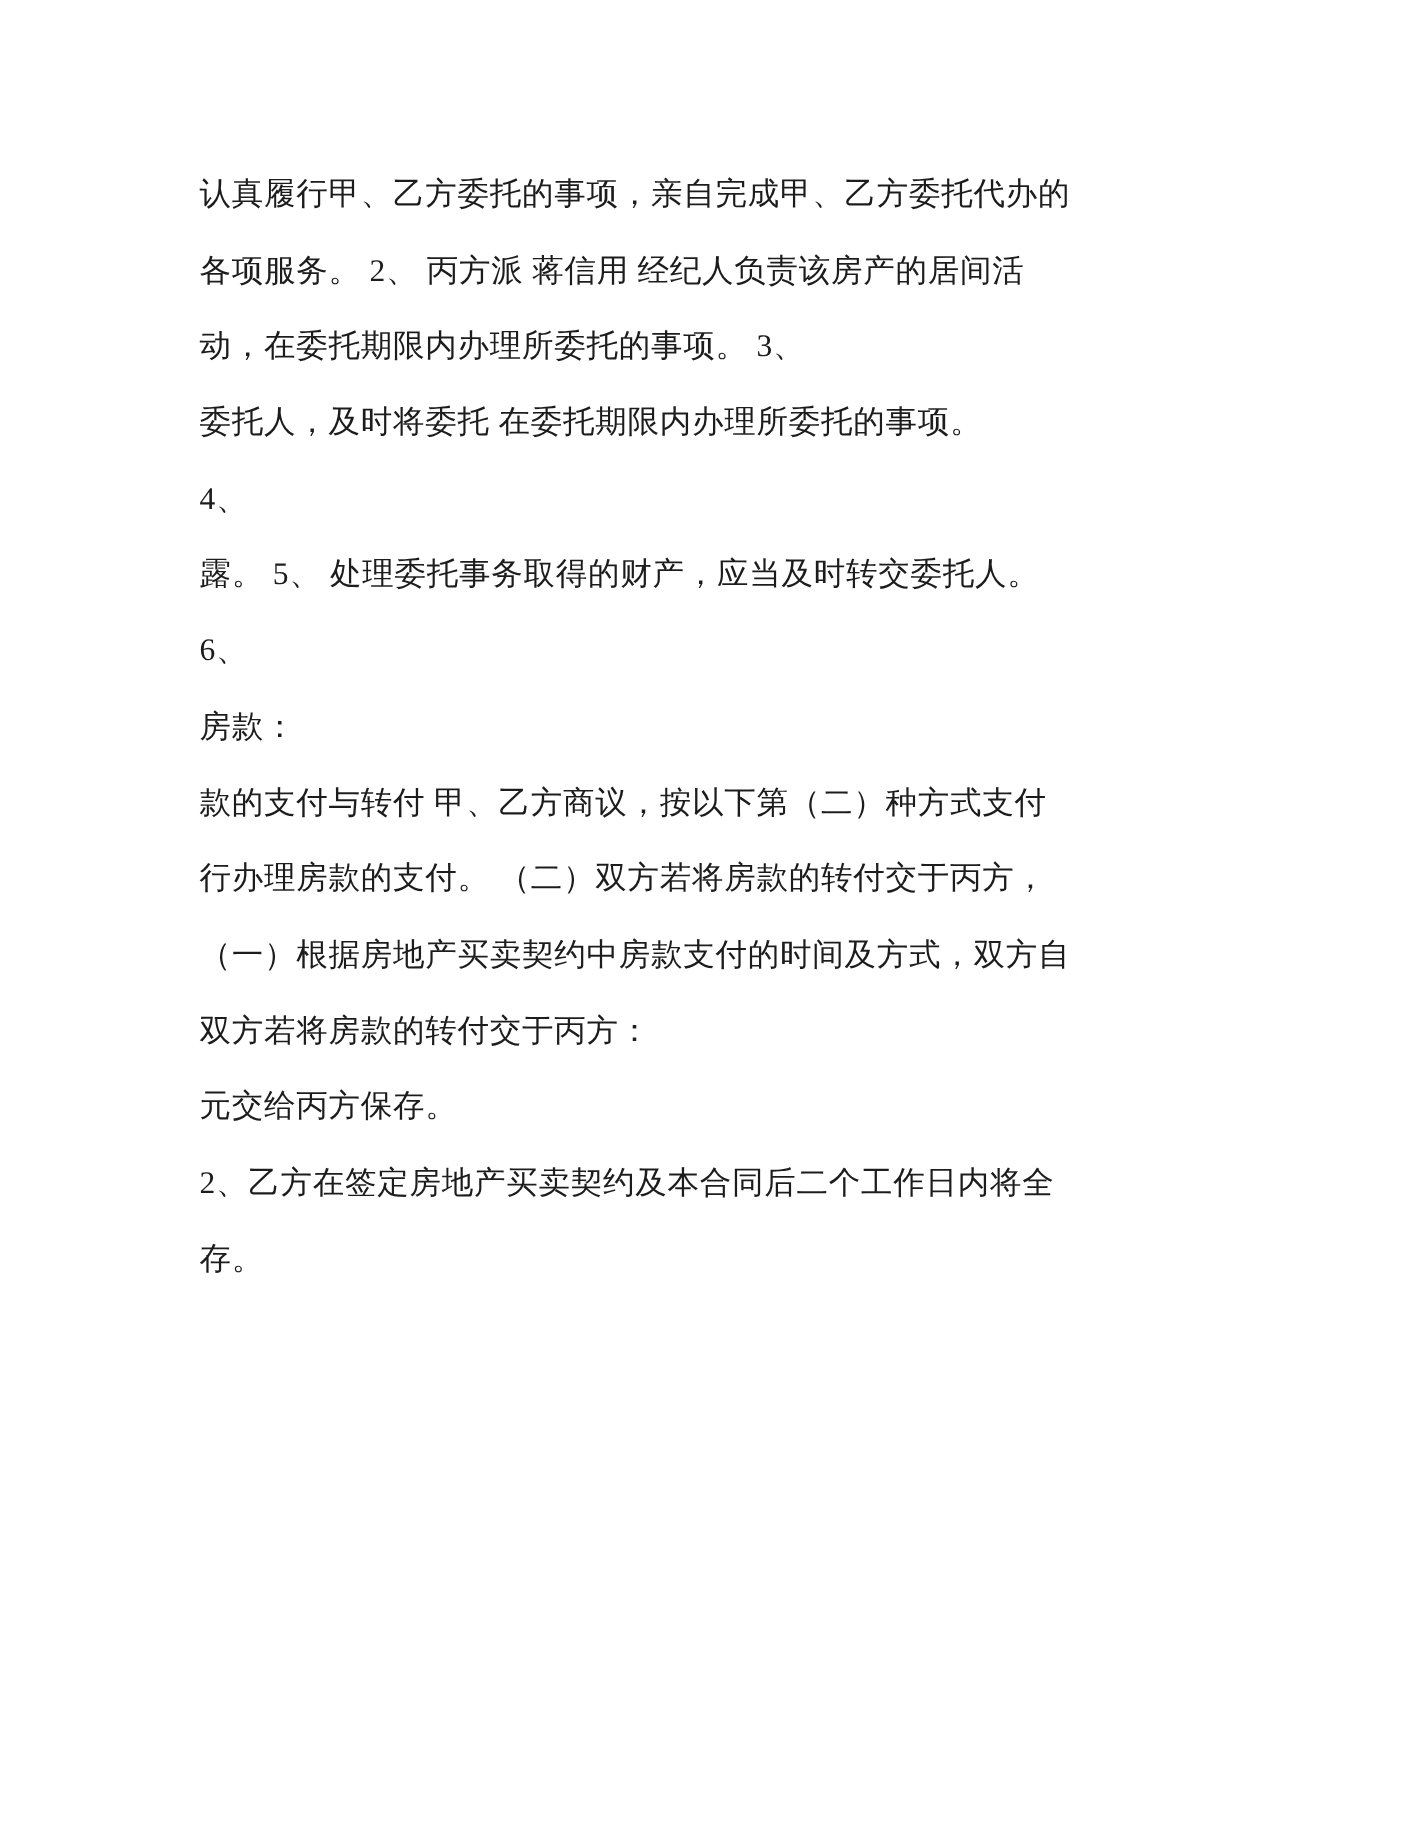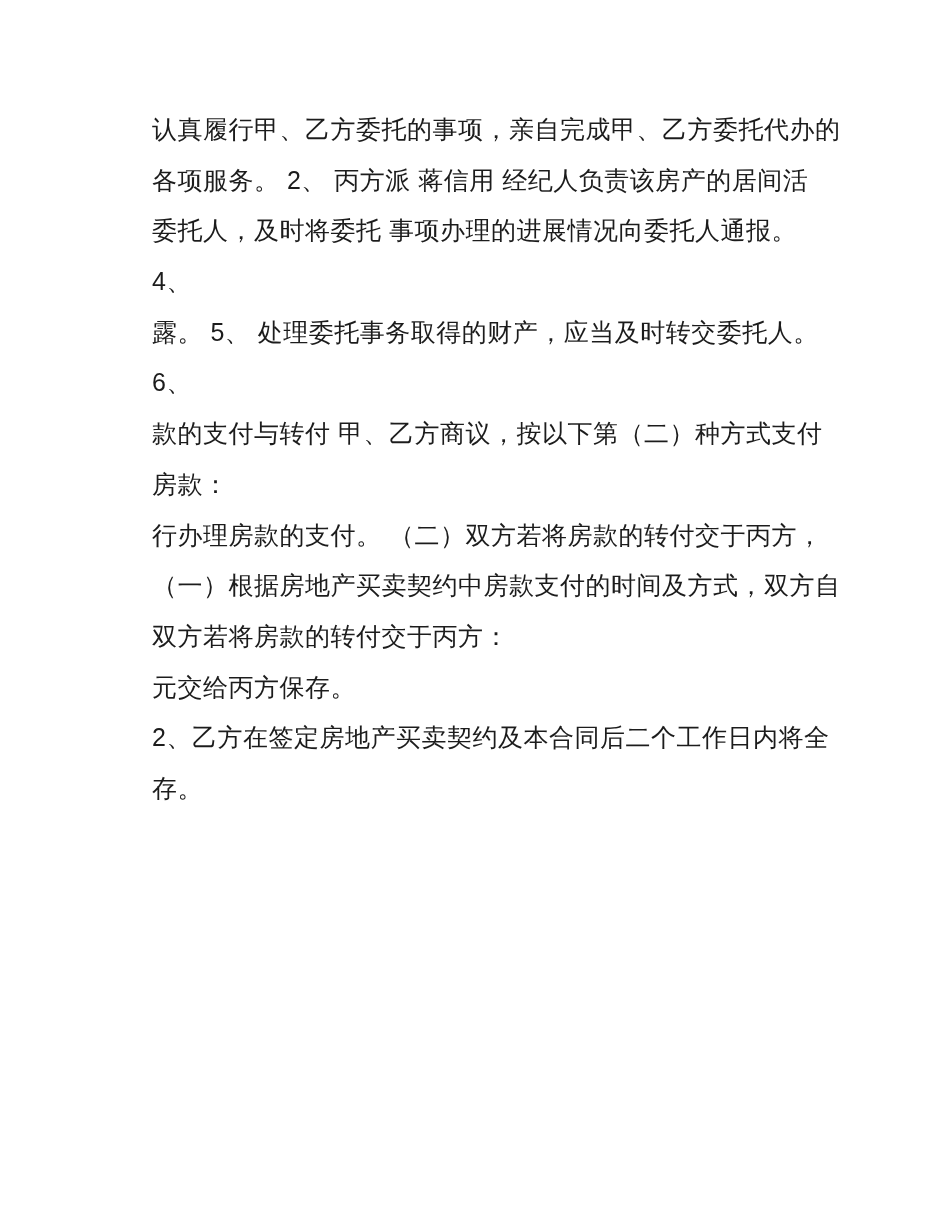--- a/index.html
+++ b/index.html
@@ -9,48 +9,49 @@
   }
   .page {
     position: relative;
     width: 950px;
     height: 1229px;
     background: #ffffff;
     overflow: hidden;
   }
   .doc-body {
     position: absolute;
-    left: 152px;
+    left: 133px;
     top: 104px;
     width: 700px;
-    font-family: Liberation Sans, sans-serif;
-    font-size: 25px;
+    font-family: Liberation Serif, serif;
+    font-size: 21px;
     color: #1c1c1c;
     -webkit-font-smoothing: antialiased;
   }
   .line {
     height: 50.7px;
     line-height: 50.7px;
     white-space: pre;
     letter-spacing: 0.5px;
   }
 </style>
 </head>
 <body>
 
 <div class="page">
   <div class="doc-body">
     <div class="line">认真履行甲、乙方委托的事项，亲自完成甲、乙方委托代办的</div>
     <div class="line">各项服务。 2、 丙方派 蒋信用 经纪人负责该房产的居间活</div>
-    <div class="line">委托人，及时将委托 事项办理的进展情况向委托人通报。</div>
+    <div class="line">动，在委托期限内办理所委托的事项。 3、</div>
+    <div class="line">委托人，及时将委托 在委托期限内办理所委托的事项。</div>
     <div class="line">4、</div>
     <div class="line">露。 5、 处理委托事务取得的财产，应当及时转交委托人。</div>
     <div class="line">6、</div>
+    <div class="line">房款：</div>
     <div class="line">款的支付与转付 甲、乙方商议，按以下第（二）种方式支付</div>
-    <div class="line">房款：</div>
     <div class="line">行办理房款的支付。 （二）双方若将房款的转付交于丙方，</div>
     <div class="line">（一）根据房地产买卖契约中房款支付的时间及方式，双方自</div>
     <div class="line">双方若将房款的转付交于丙方：</div>
     <div class="line">元交给丙方保存。</div>
     <div class="line">2、乙方在签定房地产买卖契约及本合同后二个工作日内将全</div>
     <div class="line">存。</div>
   </div>
 </div>
 
 </body></html>

